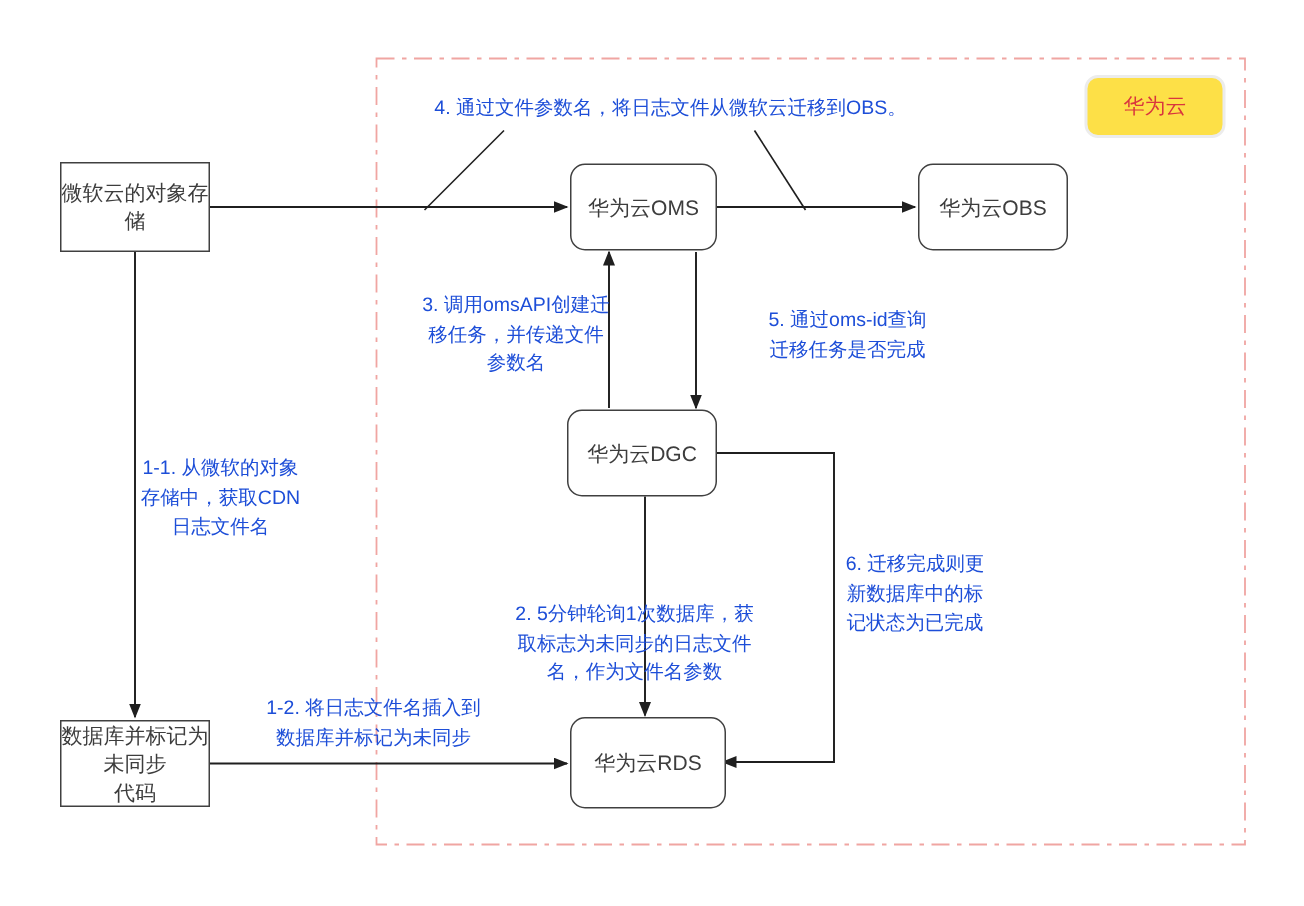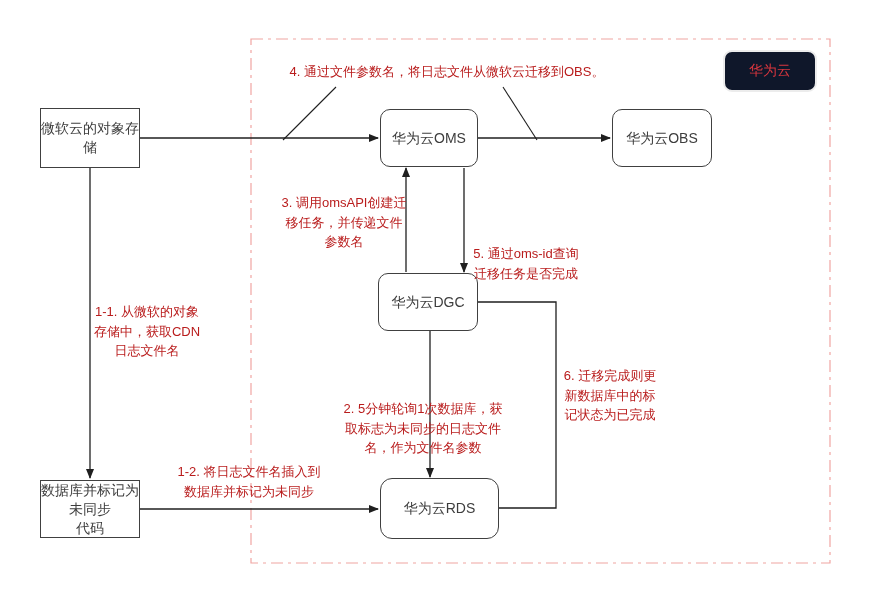--- a/index.html
+++ b/index.html
@@ -10,40 +10,40 @@
   .layer { position:absolute; left:0; top:0; width:869px; height:604px; }
   .node {
     position:absolute; box-sizing:border-box;
     border:1.5px solid #404040; background:#ffffff;
     display:flex; align-items:center; justify-content:center;
     text-align:center; font-size:14px; color:#3d3d3d;
     white-space:pre-line; line-height:19px;
   }
   .rounded { border-radius:10px;text-align:right; }
   .ann {
-    position:absolute; font-size:13px; color:#b91c1c;
+    position:absolute; font-size:13px; color:#1d4ed8;
     text-align:center; white-space:pre-line; line-height:19.5px;
   }
   .badge {
     position:absolute; left:723px; top:50px; width:94px; height:42px;
     box-sizing:border-box; border:2px solid #ececec; border-radius:9px;
-    background:#0f172a; display:flex; align-items:center; justify-content:center;
+    background:#fde047; display:flex; align-items:center; justify-content:center;
     font-size:14px; color:#d9363e;
   }
   
   .n-ms   { left:40px;  top:108px; width:100px; height:60px; }
   .n-oms  { left:380px; top:109px; width:98px;  height:58px; }
   .n-obs  { left:612px; top:109px; width:100px; height:58px; }
   .n-dgc  { left:378px; top:273px; width:100px; height:58px; }
-  .n-rds  { left:380px; top:478px; width:119px; height:61px;border-radius:12px; }
+  .n-rds  { left:380px; top:478px; width:104px; height:61px; }
   .n-java { left:40px;  top:480px; width:100px; height:58px; }
   
   .a-4  { left:280px; top:62px;  width:334px; }
   .a-3  { left:262px; top:193px; width:164px; }
-  .a-5  { left:464px; top:203px; width:124px;margin-top:41px; }
+  .a-5  { left:503px; top:203px; width:124px; }
   .a-2  { left:339px; top:366px; width:168px;margin-top:33px; }
   .a-6  { left:555px; top:366px; width:110px; }
   .a-11 { left:84px;  top:302px; width:126px; }
   .a-12 { left:170px; top:462px; width:158px; }
 </style>
 </head>
 <body>
 
 <div class="canvas">
 

